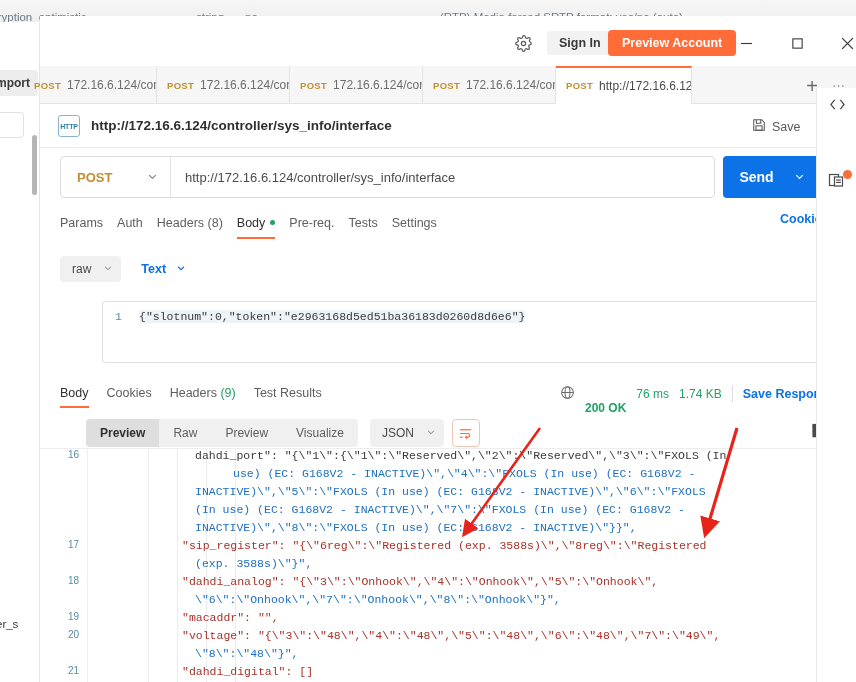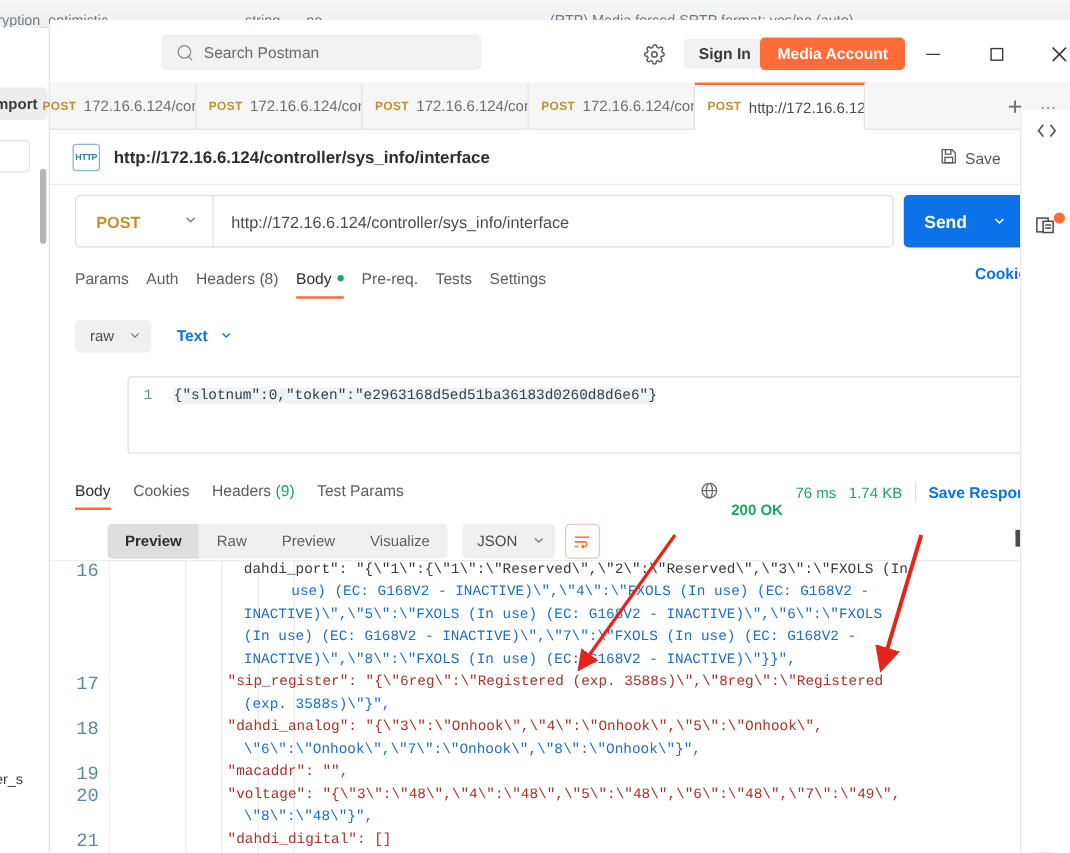--- a/index.html
+++ b/index.html
@@ -287,21 +287,21 @@
   .resp-body {
     position: absolute; left: 0; top: 432px; width: 816px; height: 234px;
     background: #ffffff; border-top: 1px solid #ededed; overflow: hidden;
   }
   .gutter {
     position: absolute; left: 0; top: 0; width: 48px; height: 234px;
     background: #fff; border-right: 1px solid #efefef;
   }
   .gnum {
     position: absolute; right: 8px;
-    font-family: Liberation Mono, monospace; font-size: 15px; color: #5a8ba5;
+    font-family: Liberation Sans, sans-serif; font-size: 10px; color: #5a8ba5;
   }
   .guide {
     position: absolute; top: 0; width: 1px; height: 234px; background: #ececec;
   }
   .code-line {
     position: absolute; left: 0;
     font-family: "Liberation Mono", monospace; font-size: 11.5px;
     white-space: pre; color: #1d6fc0;
   }
   .k { color: #a6342a; }
@@ -363,32 +363,28 @@
     <div class="left-item" style="top:350px;">e</div>
     <div class="left-item" style="top:373px;">e</div>
     <div class="left-item" style="top:396px;">e</div>
     <div class="left-item" style="top:419px;">e</div>
     <div class="left-tail">er_s</div>
   </div>
 
   <div class="pm">
 
     <div class="pm-header">
-      <div class="search-box">
-        <span class="icon-search-h"></span>
-        <span class="lbl">Search Postman</span>
-      </div>
       <div class="gear-btn">
         <svg width="17" height="17" viewBox="0 0 24 24" fill="none" stroke="#5a5a5a" stroke-width="1.7">
           <circle cx="12" cy="12" r="3"></circle>
           <path d="M19.4 15a1.65 1.65 0 0 0 .33 1.82l.06.06a2 2 0 1 1-2.83 2.83l-.06-.06a1.65 1.65 0 0 0-1.82-.33 1.65 1.65 0 0 0-1 1.51V21a2 2 0 1 1-4 0v-.09A1.65 1.65 0 0 0 9 19.4a1.65 1.65 0 0 0-1.82.33l-.06.06a2 2 0 1 1-2.83-2.83l.06-.06a1.65 1.65 0 0 0 .33-1.82 1.65 1.65 0 0 0-1.51-1H3a2 2 0 1 1 0-4h.09A1.65 1.65 0 0 0 4.6 9a1.65 1.65 0 0 0-.33-1.82l-.06-.06a2 2 0 1 1 2.83-2.83l.06.06A1.65 1.65 0 0 0 9 4.6h.09A1.65 1.65 0 0 0 10.6 3.09V3a2 2 0 1 1 4 0v.09A1.65 1.65 0 0 0 16.11 4.6a1.65 1.65 0 0 0 1.82-.33l.06-.06a2 2 0 1 1 2.83 2.83l-.06.06a1.65 1.65 0 0 0-.33 1.82V9a1.65 1.65 0 0 0 1.51 1H21a2 2 0 1 1 0 4h-.09a1.65 1.65 0 0 0-1.51 1z"></path>
         </svg>
       </div>
       <div class="sign-in">Sign In</div>
-      <div class="create-acct">Media Account</div>
+      <div class="create-acct">Preview Account</div>
       <div class="win-btn win-min">
         <svg width="13" height="13" viewBox="0 0 14 14">
             <line x1="1" y1="7" x2="13" y2="7" stroke="#3a3a3a" stroke-width="1.2"></line>
           </svg>
       </div>
       <div class="win-btn win-max">
         <svg width="13" height="13" viewBox="0 0 14 14">
             <rect x="2" y="2" width="10" height="10" fill="none" stroke="#3a3a3a" stroke-width="1.2"></rect>
           </svg>
       </div>
@@ -512,21 +508,21 @@
     <div class="req-editor">
       <span class="req-ln">1</span>
       <span class="req-code">{"slotnum":0,"token":"e2963168d5ed51ba36183d0260d8d6e6"}</span>
       <span class="req-scroll"></span>
     </div>
 
     <div class="resp-tabs">
       <div class="resp-tab active"><span>Body</span></div>
       <div class="resp-tab"><span>Cookies</span></div>
       <div class="resp-tab"><span>Headers</span><span class="cnt"> (9)</span></div>
-      <div class="resp-tab"><span>Test Params</span></div>
+      <div class="resp-tab"><span>Test Results</span></div>
     </div>
     <div class="resp-meta">
       <span>
         <svg width="15" height="15" viewBox="0 0 16 16" fill="none" stroke="#6b6b6b" stroke-width="1.1">
           <circle cx="8" cy="8" r="6.2"></circle>
             <ellipse cx="8" cy="8" rx="2.6" ry="6.2"></ellipse>
             <line x1="1.8" y1="8" x2="14.2" y2="8"></line>
         </svg>
       </span>
       <span class="ok">200 OK</span>

